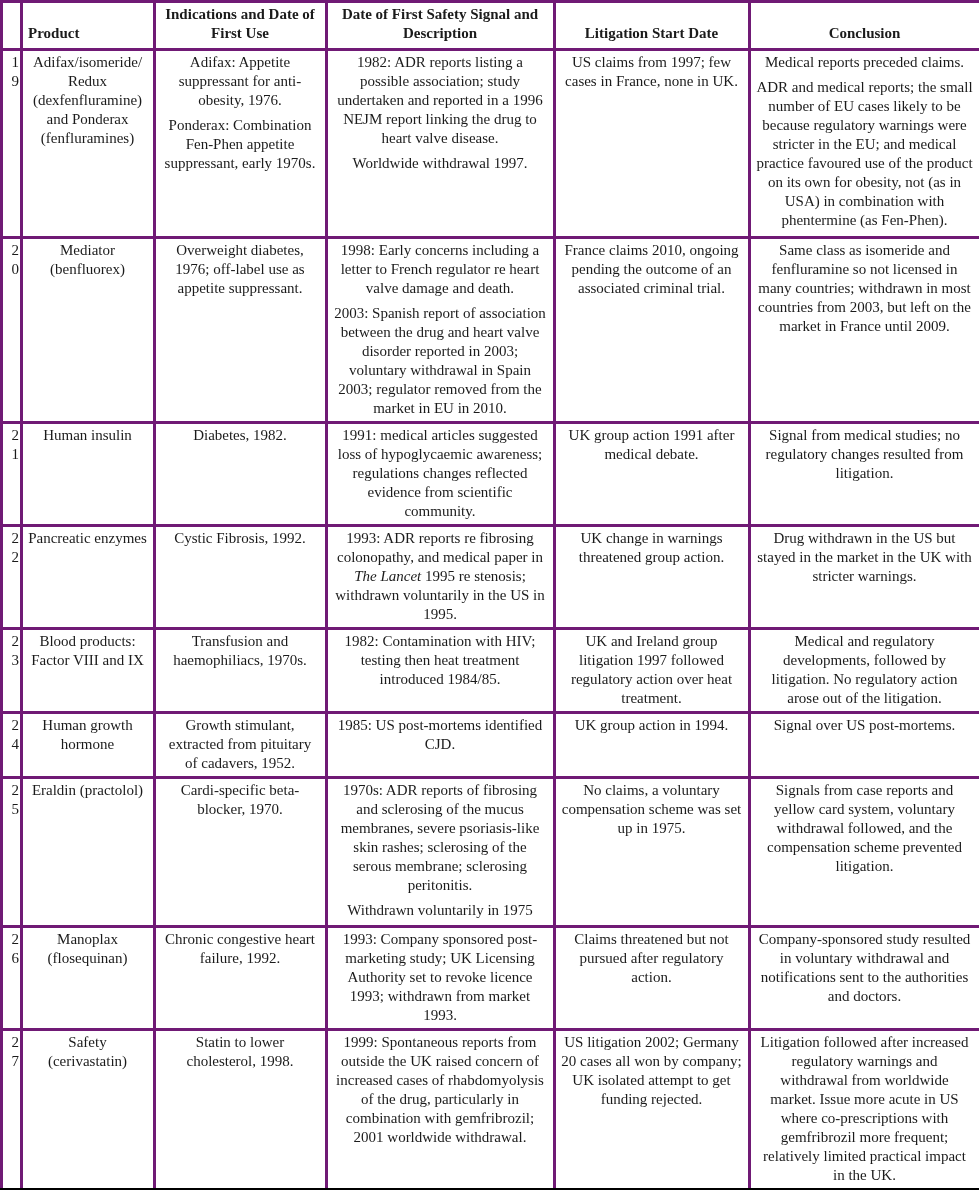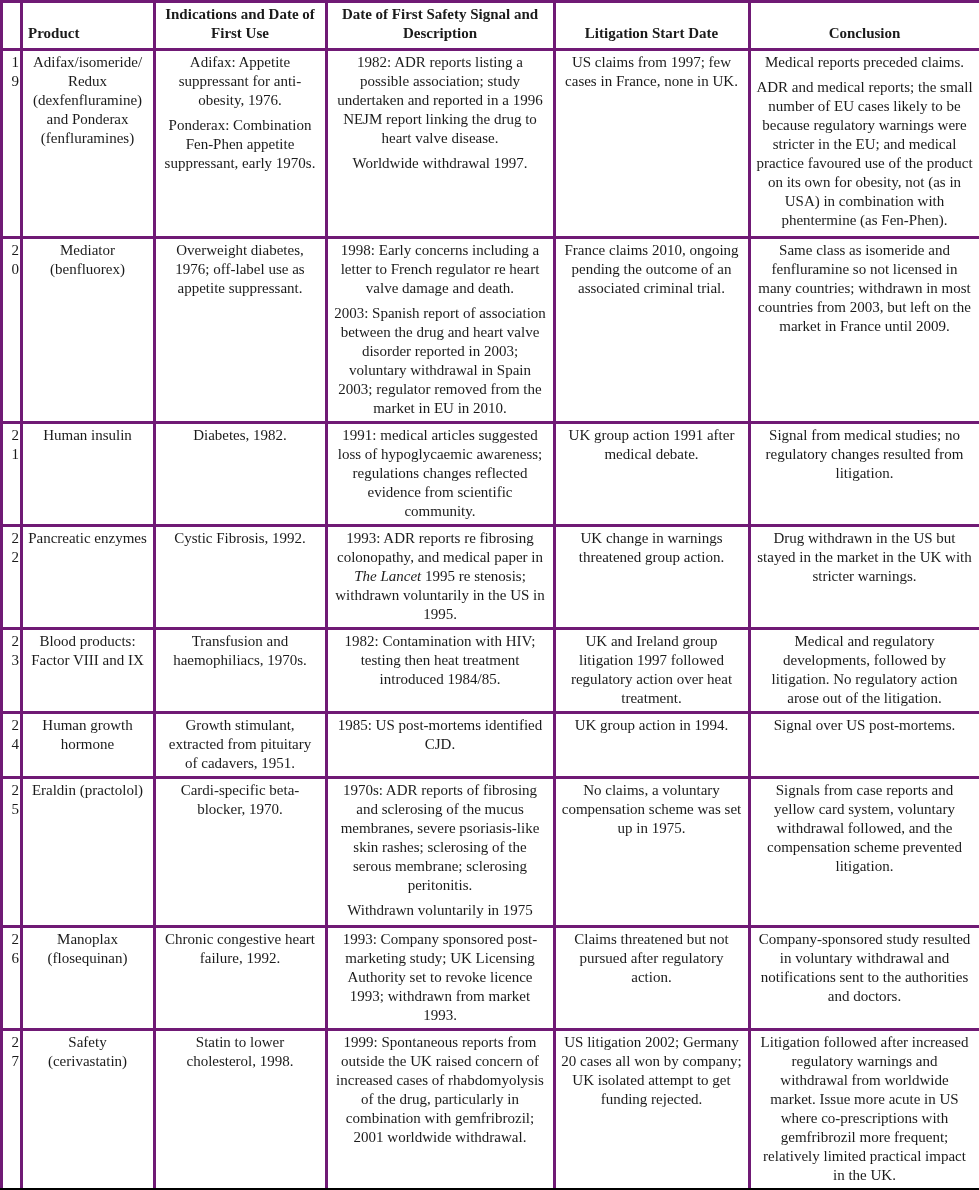--- a/index.html
+++ b/index.html
@@ -181,21 +181,21 @@
     <td class="c-con" data-name="conclusion-cell">
           <p>Medical and regulatory developments, followed by litigation. No regulatory action arose out of the litigation.</p>
         </td>
   </tr>
       <tr data-name="table-row">
     <td class="c-num" data-name="row-number-cell">24</td>
     <td class="c-prod" data-name="product-cell">
           <p>Human growth hormone</p>
         </td>
     <td class="c-ind" data-name="indications-cell">
-          <p>Growth stimulant, extracted from pituitary of cadavers, 1951.</p>
+          <p>Growth stimulant, extracted from pituitary of cadavers, 1952.</p>
         </td>
     <td class="c-sig" data-name="safety-signal-cell">
           <p>1985: US post-mortems identified CJD.</p>
         </td>
     <td class="c-lit" data-name="litigation-cell">
           <p>UK group action in 1994.</p>
         </td>
     <td class="c-con" data-name="conclusion-cell">
           <p>Signal over US post-mortems.</p>
         </td>

